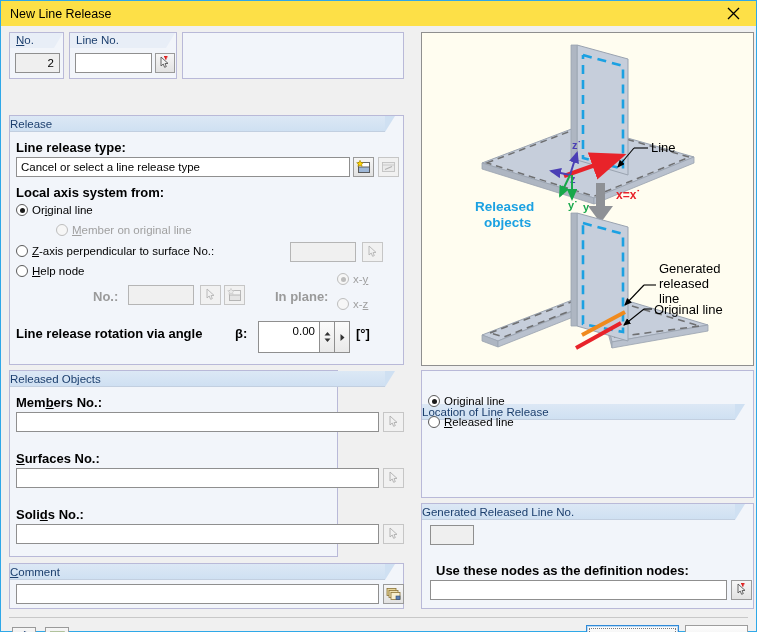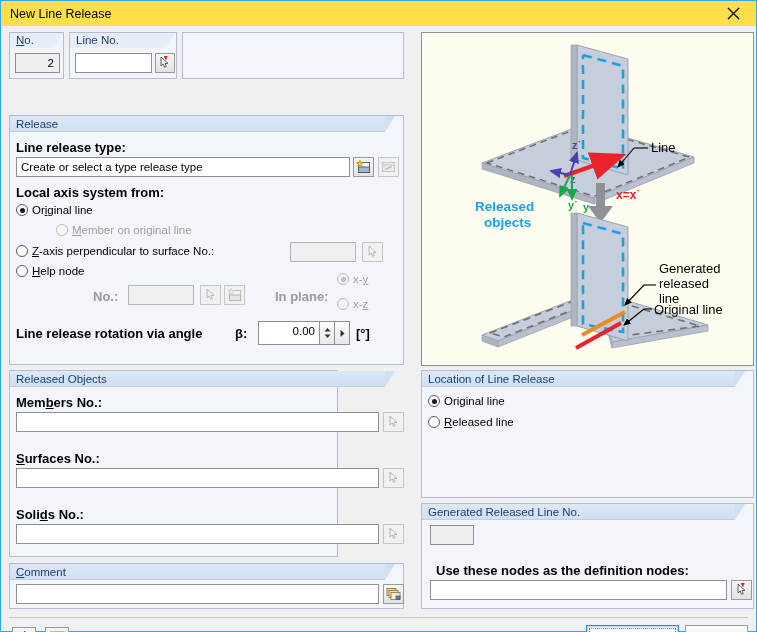--- a/index.html
+++ b/index.html
@@ -20,21 +20,21 @@
              cursor:default;}
   .close-btn svg{display:block;}
   
   .body{position:absolute;top:26px;left:0;right:0;bottom:0;}
   .left{position:absolute;left:0;top:0;width:411px;bottom:0;}
   .right{position:absolute;left:411px;top:0;right:0;bottom:0;}
   
   .group{position:absolute;border:1px solid #b9b9d8;background:#f2f5fa;box-sizing:border-box;}
   .group>.ghead{
     position:absolute;left:0;top:0;height:16px;line-height:16px;
-    padding-left:6px;font-size:11.5px;color:#1c3f6e;
+    padding-left:0;font-size:11.5px;color:#1c3f6e;
     background:linear-gradient(to bottom,#dce8f5,#cfe0f2);
     border-bottom:1px solid #c2cfe0;
     box-sizing:border-box;
   }
   .ghead::after{content:"";position:absolute;right:-10px;top:0;width:0;height:0;
                 border-top:16px solid #cfe0f2;border-right:10px solid transparent;}
   
   .tabpanel{position:absolute;border:1px solid #b9b9d8;background:#f2f5fa;box-sizing:border-box;}
   .tabhead{position:absolute;left:0;top:0;height:15px;line-height:15px;padding-left:6px;
            font-size:11.5px;color:#1c3f6e;background:#e8eef7;box-sizing:border-box;}
@@ -130,21 +130,21 @@
       <div class="tabpanel" style="left:181px;top:5px;width:222px;height:47px;">
       </div>
 
       <div class="group" style="left:8px;top:88px;width:395px;height:250px;">
         <div class="ghead" style="width:375px;">
           <span>Release</span>
         </div>
 
         <div class="lbl" style="left:6px;top:24px;">Line release type:</div>
 
-        <div class="combo" style="left:6px;top:41px;width:334px;height:20px;">Create or select a type release type</div>
+        <div class="combo" style="left:6px;top:41px;width:334px;height:20px;">Cancel or select a line release type</div>
         <div class="ibtn" style="left:343px;top:41px;width:21px;height:20px;">
           <svg width="15" height="14" viewBox="0 0 15 14">
             <rect x="2.5" y="2.5" width="11" height="10" fill="#fff" stroke="#555" stroke-width="0.9"></rect>
             <rect x="2.5" y="7" width="11" height="5.5" fill="#9fb8d8" stroke="#555" stroke-width="0.9"></rect>
             <path d="M4,0.3 L5,2.5 L7.3,2.7 L5.6,4.2 L6.1,6.4 L4,5.2 L1.9,6.4 L2.4,4.2 L0.7,2.7 L3,2.5 Z" fill="#ffd400" stroke="#a08100" stroke-width="0.6"></path>
           </svg>
         </div>
         <div class="ibtn dis" style="left:368px;top:41px;width:21px;height:20px;">
           <svg width="15" height="14" viewBox="0 0 15 14" opacity="0.45">
             <rect x="1.5" y="2.5" width="12" height="9" fill="#e3e3e3" stroke="#888" stroke-width="0.9"></rect>
@@ -200,21 +200,21 @@
           <span>x-<u>y</u></span>
         </div>
         <div class="radio dis" style="left:327px;top:182px;">
           <span class="dot"></span>
           <span>x-<u>z</u></span>
         </div>
 
         <div class="lbl" style="left:6px;top:210px;">Line release rotation via angle</div>
         <div class="lbl" style="left:225px;top:210px;">β:</div>
 
-        <div class="spin" style="left:248px;top:205px;width:92px;height:24px;">
+        <div class="spin" style="left:248px;top:205px;width:92px;height:32px;">
           <div class="val">0.00</div>
           <div class="btns">
             <div class="ud">
               <svg width="9" height="14" viewBox="0 0 9 14">
                 <path d="M4.5,2 L7.5,5.6 L1.5,5.6 Z" fill="#333"></path>
                 <path d="M4.5,12 L1.5,8.4 L7.5,8.4 Z" fill="#333"></path>
               </svg>
             </div>
             <div class="rt">
               <svg width="7" height="9" viewBox="0 0 7 9">
@@ -366,21 +366,21 @@
           </g>
           <g>
             <line x1="222" y1="276" x2="202" y2="292" stroke="#000" stroke-width="1.1" marker-end="url(#ah)"></line>
             <line x1="222" y1="276" x2="230" y2="276" stroke="#000" stroke-width="1.1"></line>
             <text x="232" y="281" font-family="'Liberation Sans',sans-serif" font-size="13" fill="#000">Original line</text>
           </g>
         </svg>
       </div>
 
       <div class="group" style="left:9px;top:343px;width:333px;height:128px;">
-        <div class="ghead" style="width:313px;">
+        <div class="ghead" style="width:313px;margin-top:33px;">
           <span>Location of Line Release</span>
         </div>
         <div class="radio on" style="left:6px;top:24px;">
           <span class="dot"></span>
           <span>Ori<u>g</u>inal line</span>
         </div>
         <div class="radio" style="left:6px;top:45px;">
           <span class="dot"></span>
           <span><u>R</u>eleased line</span>
         </div>

